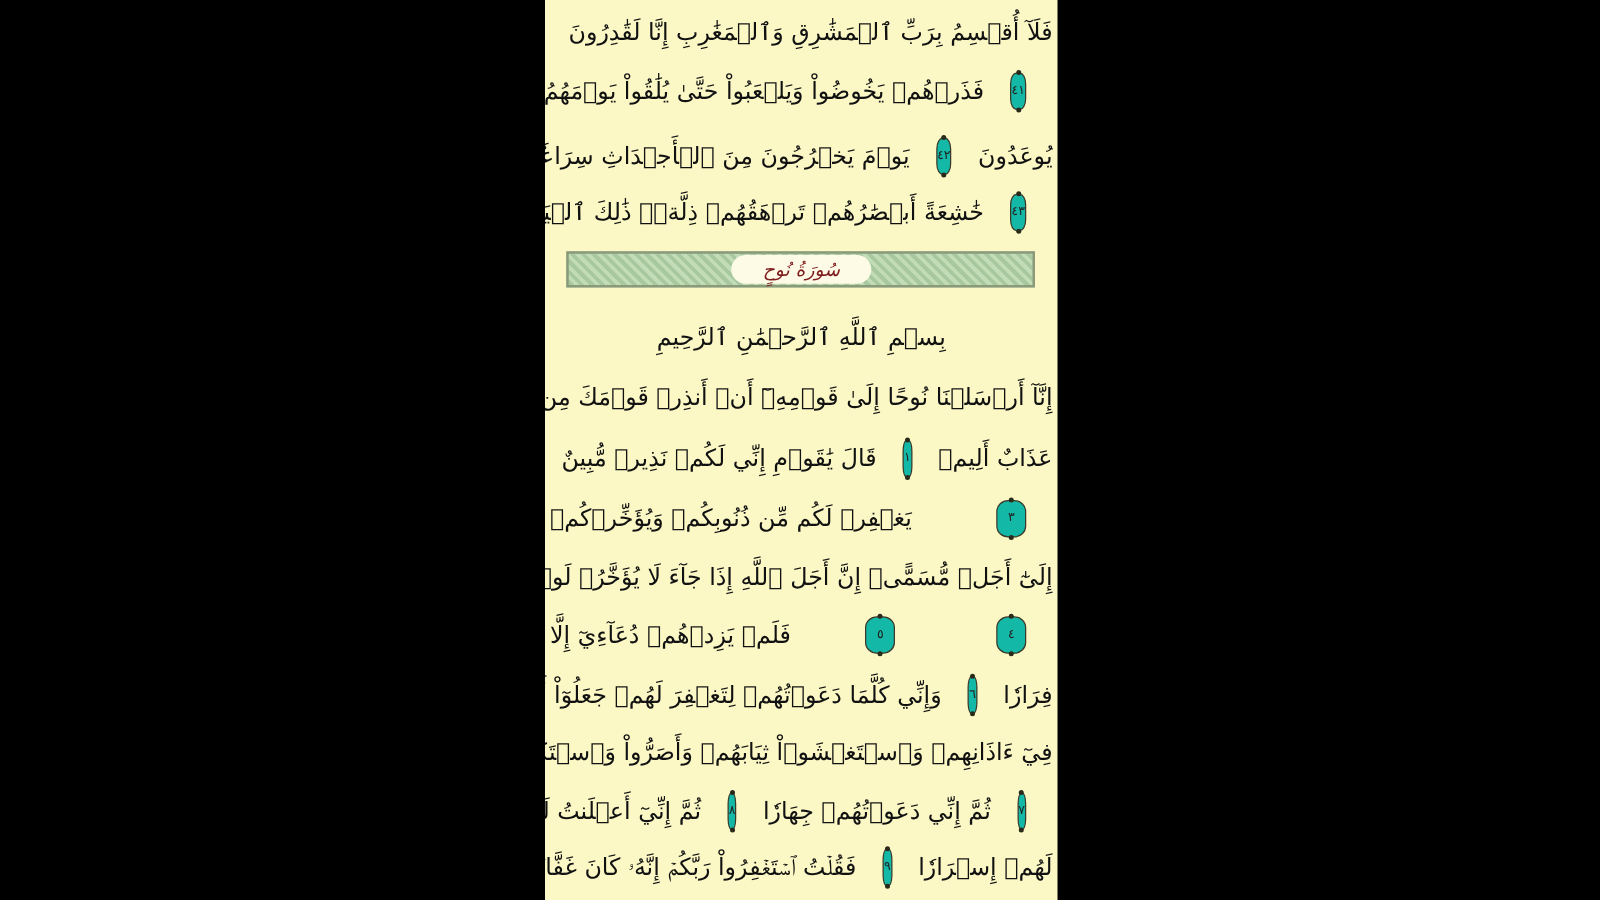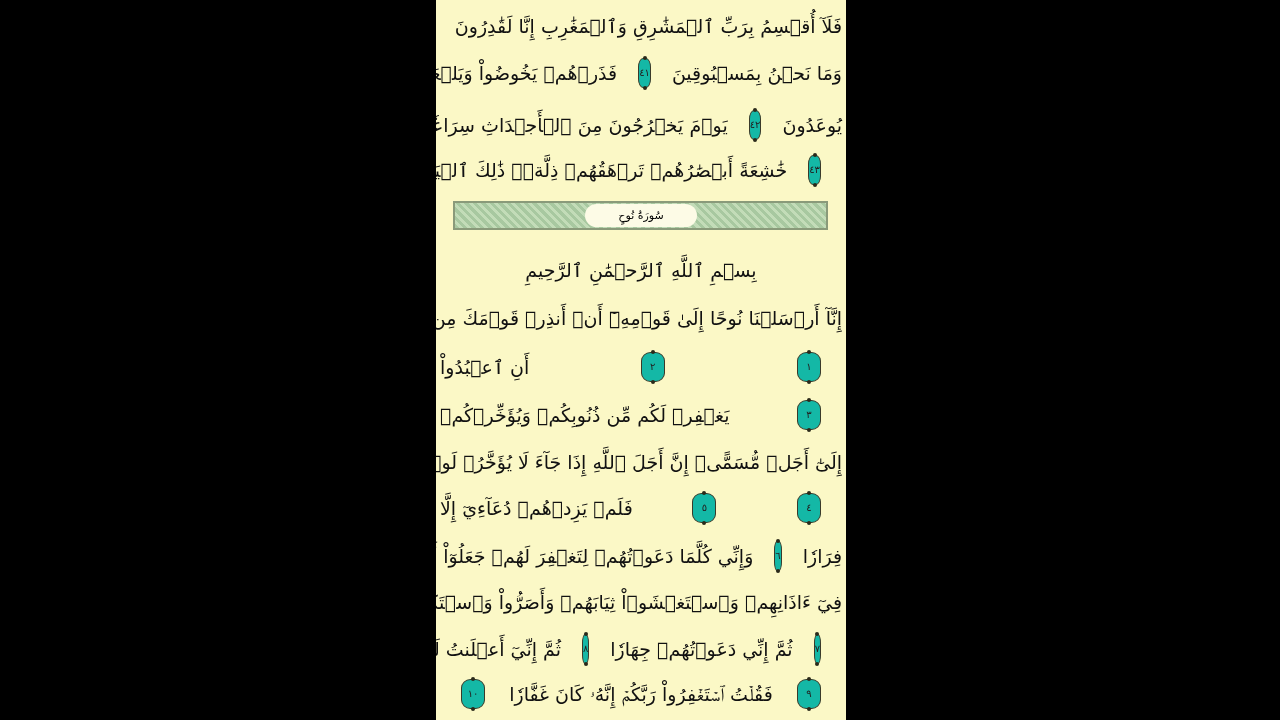--- a/index.html
+++ b/index.html
@@ -84,23 +84,24 @@
       left: 130px;
       top: 1px;
       width: 112px;
       height: 23px;
       background: #fdfbe6;
       border-radius: 12px;
       display: flex;
       align-items: center;
       justify-content: center;
       font-family: "DejaVu Sans", sans-serif;
-      font-size: 11px;
-      color: #000000;
-      direction: rtl;
+      font-size: 15px;
+      color: #7f1d1d;
+      direction: rtl;
+      font-style: italic;
     }
     .basmala {
       position: absolute;
       left: 0;
       right: 0;
       top: 248px;
       height: 44px;
       text-align: center;
       direction: rtl;
       font-family: "DejaVu Sans", sans-serif;
@@ -114,21 +115,20 @@
 
 <div class="page">
 
   <div class="line" style="top:4px;">
     <span class="seg">فَلَآ أُقۡسِمُ بِرَبِّ ٱلۡمَشَٰرِقِ وَٱلۡمَغَٰرِبِ إِنَّا لَقَٰدِرُونَ</span>
     <span class="ayah-marker">٤٠</span>
     <span class="seg">عَلَىٰٓ أَن نُّبَدِّلَ خَيۡرٗا مِّنۡهُمۡ</span>
   </div>
 
   <div class="line" style="top:51px;">
-    <span class="seg">وَمَا نَحۡنُ بِمَسۡبُوقِينَ</span>
     <span class="ayah-marker">٤١</span>
     <span class="seg">فَذَرۡهُمۡ يَخُوضُواْ وَيَلۡعَبُواْ حَتَّىٰ يُلَٰقُواْ يَوۡمَهُمُ ٱلَّذِي</span>
   </div>
 
   <div class="line" style="top:103px;">
     <span class="seg">يُوعَدُونَ</span>
     <span class="ayah-marker">٤٢</span>
     <span class="seg">يَوۡمَ يَخۡرُجُونَ مِنَ ٱلۡأَجۡدَاثِ سِرَاعٗا كَأَنَّهُمۡ إِلَىٰ نُصُبٖ يُوفِضُونَ</span>
   </div>
 
@@ -142,21 +142,23 @@
     <div class="surah-title-box">سُورَةُ نُوحٍ</div>
   </div>
 
   <div class="basmala">بِسۡمِ ٱللَّهِ ٱلرَّحۡمَٰنِ ٱلرَّحِيمِ</div>
 
   <div class="line" style="top:296px;">
     <span class="seg">إِنَّآ أَرۡسَلۡنَا نُوحًا إِلَىٰ قَوۡمِهِۦٓ أَنۡ أَنذِرۡ قَوۡمَكَ مِن قَبۡلِ أَن يَأۡتِيَهُمۡ</span>
   </div>
 
   <div class="line" style="top:345px;">
+    <span class="seg">عَذَابٌ أَلِيمٞ</span>
     <span class="ayah-marker">١</span>
+    <span class="seg">قَالَ يَٰقَوۡمِ إِنِّي لَكُمۡ نَذِيرٞ مُّبِينٌ</span>
     <span class="ayah-marker">٢</span>
     <span class="seg">أَنِ ٱعۡبُدُواْ</span>
   </div>
 
   <div class="line" style="top:393px;">
     <span class="ayah-marker">٣</span>
     <span class="seg">يَغۡفِرۡ لَكُم مِّن ذُنُوبِكُمۡ وَيُؤَخِّرۡكُمۡ</span>
   </div>
 
   <div class="line" style="top:440px;">
@@ -180,18 +182,19 @@
   </div>
 
   <div class="line" style="top:627px;">
     <span class="ayah-marker">٧</span>
     <span class="seg">ثُمَّ إِنِّي دَعَوۡتُهُمۡ جِهَارٗا</span>
     <span class="ayah-marker">٨</span>
     <span class="seg">ثُمَّ إِنِّيٓ أَعۡلَنتُ لَهُمۡ وَأَسۡرَرۡتُ</span>
   </div>
 
   <div class="line" style="top:672px;">
+    <span class="seg">لَهُمۡ إِسۡرَارٗا</span>
     <span class="ayah-marker">٩</span>
     <span class="seg">فَقُلۡتُ ٱسۡتَغۡفِرُواْ رَبَّكُمۡ إِنَّهُۥ كَانَ غَفَّارٗا</span>
     <span class="ayah-marker">١٠</span>
   </div>
 
 </div>
 
 </body></html>

